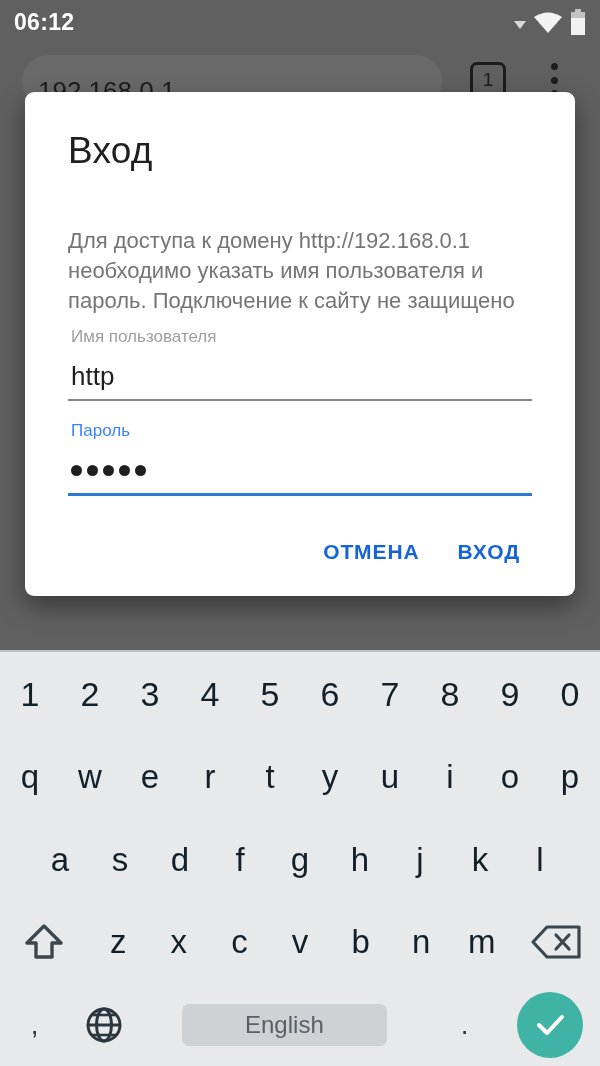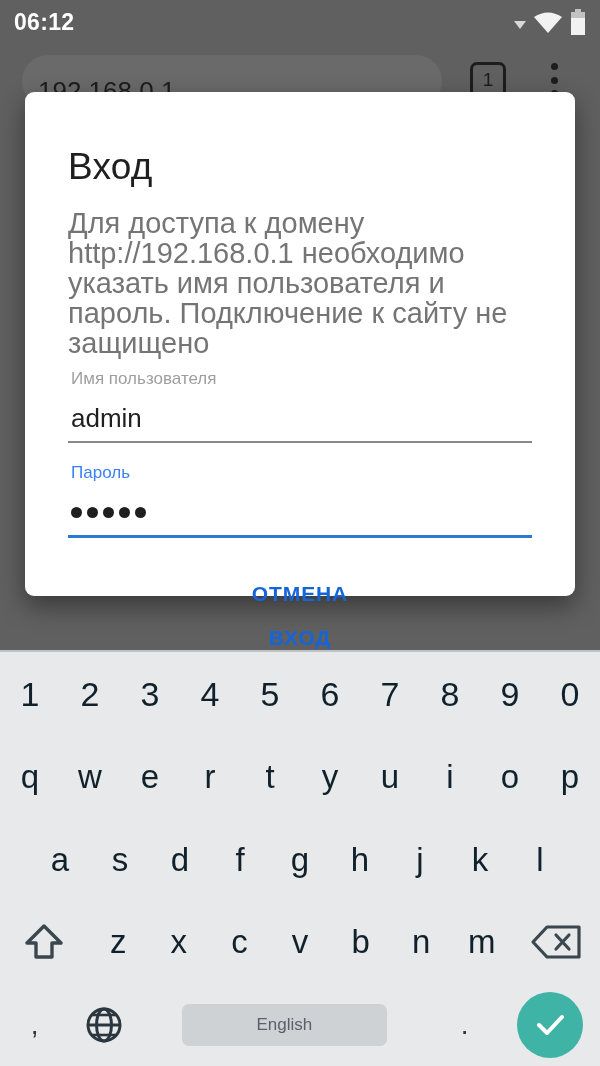--- a/index.html
+++ b/index.html
@@ -63,30 +63,30 @@
     width: 7px; height: 7px; border-radius: 50%; background: #1d1d1d;
     display: block;
   }
 
   
   #dialog {
     position: absolute; top: 92px; left: 25px;
     width: 550px; height: 504px;
     background: #ffffff; border-radius: 9px;
     box-shadow: 0 10px 26px rgba(0,0,0,0.42);
-    padding: 16px 43px;
+    padding: 0 43px;
     z-index: 5;
   }
   #dialog-title {
     font-size: 37px; color: #1f1f1f; padding-top: 38px;
     letter-spacing: 0.2px;
   }
   #dialog-message {
-    margin-top: 20px;
-    font-size: 29px; line-height: 30px; color: #757575;
+    margin-top: 54px;
+    font-size: 22px; line-height: 30px; color: #757575;
     width: 460px;
   }
   .field-label {
     font-size: 17px; margin-top: 11px; padding-left: 3px;
   }
   .field-label.gray { color: #9e9e9e; }
   .field-label.blue { color: #3b82f6; margin-top: 20px; }
   .field-input {
     margin-top: 6px; height: 46px;
     font-size: 26px; color: #1f1f1f;
@@ -94,21 +94,21 @@
   }
   .field-underline { height: 2px; background: #888888; }
   .field-underline.focused { height: 3px; background: #2b79d2; }
   .pw-dots { display: flex; gap: 5px; align-items: center; }
   .pw-dots i {
     width: 11px; height: 11px; border-radius: 50%; background: #1f1f1f;
     display: block;
   }
   #dialog-actions {
     display: flex; justify-content: flex-end; align-items: center;
-    margin-top: 34px; flex-direction: column;
+    gap: 14px; margin-top: 34px;
   }
   .dlg-btn {
     background: none; border: none; cursor: pointer;
     color: #1565d8; font-size: 21px; font-weight: bold;
     letter-spacing: 0.9px; padding: 10px 12px;
     font-family: "Liberation Sans", sans-serif;
   }
 
   
   #keyboard {
@@ -133,21 +133,21 @@
   .kb-row.r2 .key { font-size: 33px; }
   .kb-row.r3 { padding: 0 30px; }
   .kb-row.r4 .key { font-size: 33px; }
   .key.wide { flex: 1.45; }
   .key.space {
     flex: 4.2;
   }
   .space-cap {
     width: 205px; height: 42px; background: #cfd2d4; border-radius: 7px;
     display: flex; align-items: center; justify-content: center;
-    font-size: 17px; color: #5a6166;
+    font-size: 24px; color: #5a6166;
   }
   .key.sym { font-size: 26px; color: #2b373e; font-weight: 500; }
   .key.punct { font-size: 28px; color: #2b373e; }
   .key.enter { flex: 1.45; }
   .enter-circle {
     width: 66px; height: 66px; border-radius: 50%;
     background: #3fb3a6;
     display: flex; align-items: center; justify-content: center;
   }
 </style>
@@ -181,21 +181,21 @@
   </div>
 </div>
 
 <div id="dialog">
 
   <div id="dialog-title">Вход</div>
 
   <div id="dialog-message">Для доступа к домену http://192.168.0.1 необходимо указать имя пользователя и пароль. Подключение к сайту не защищено</div>
 
   <div class="field-label gray">Имя пользователя</div>
-  <div class="field-input">admin</div>
+  <div class="field-input">http</div>
   <div class="field-underline"></div>
 
   <div class="field-label blue">Пароль</div>
   <div class="field-input">
     <span class="pw-dots">
       <i></i>
         <i></i>
         <i></i>
         <i></i>
         <i></i>

